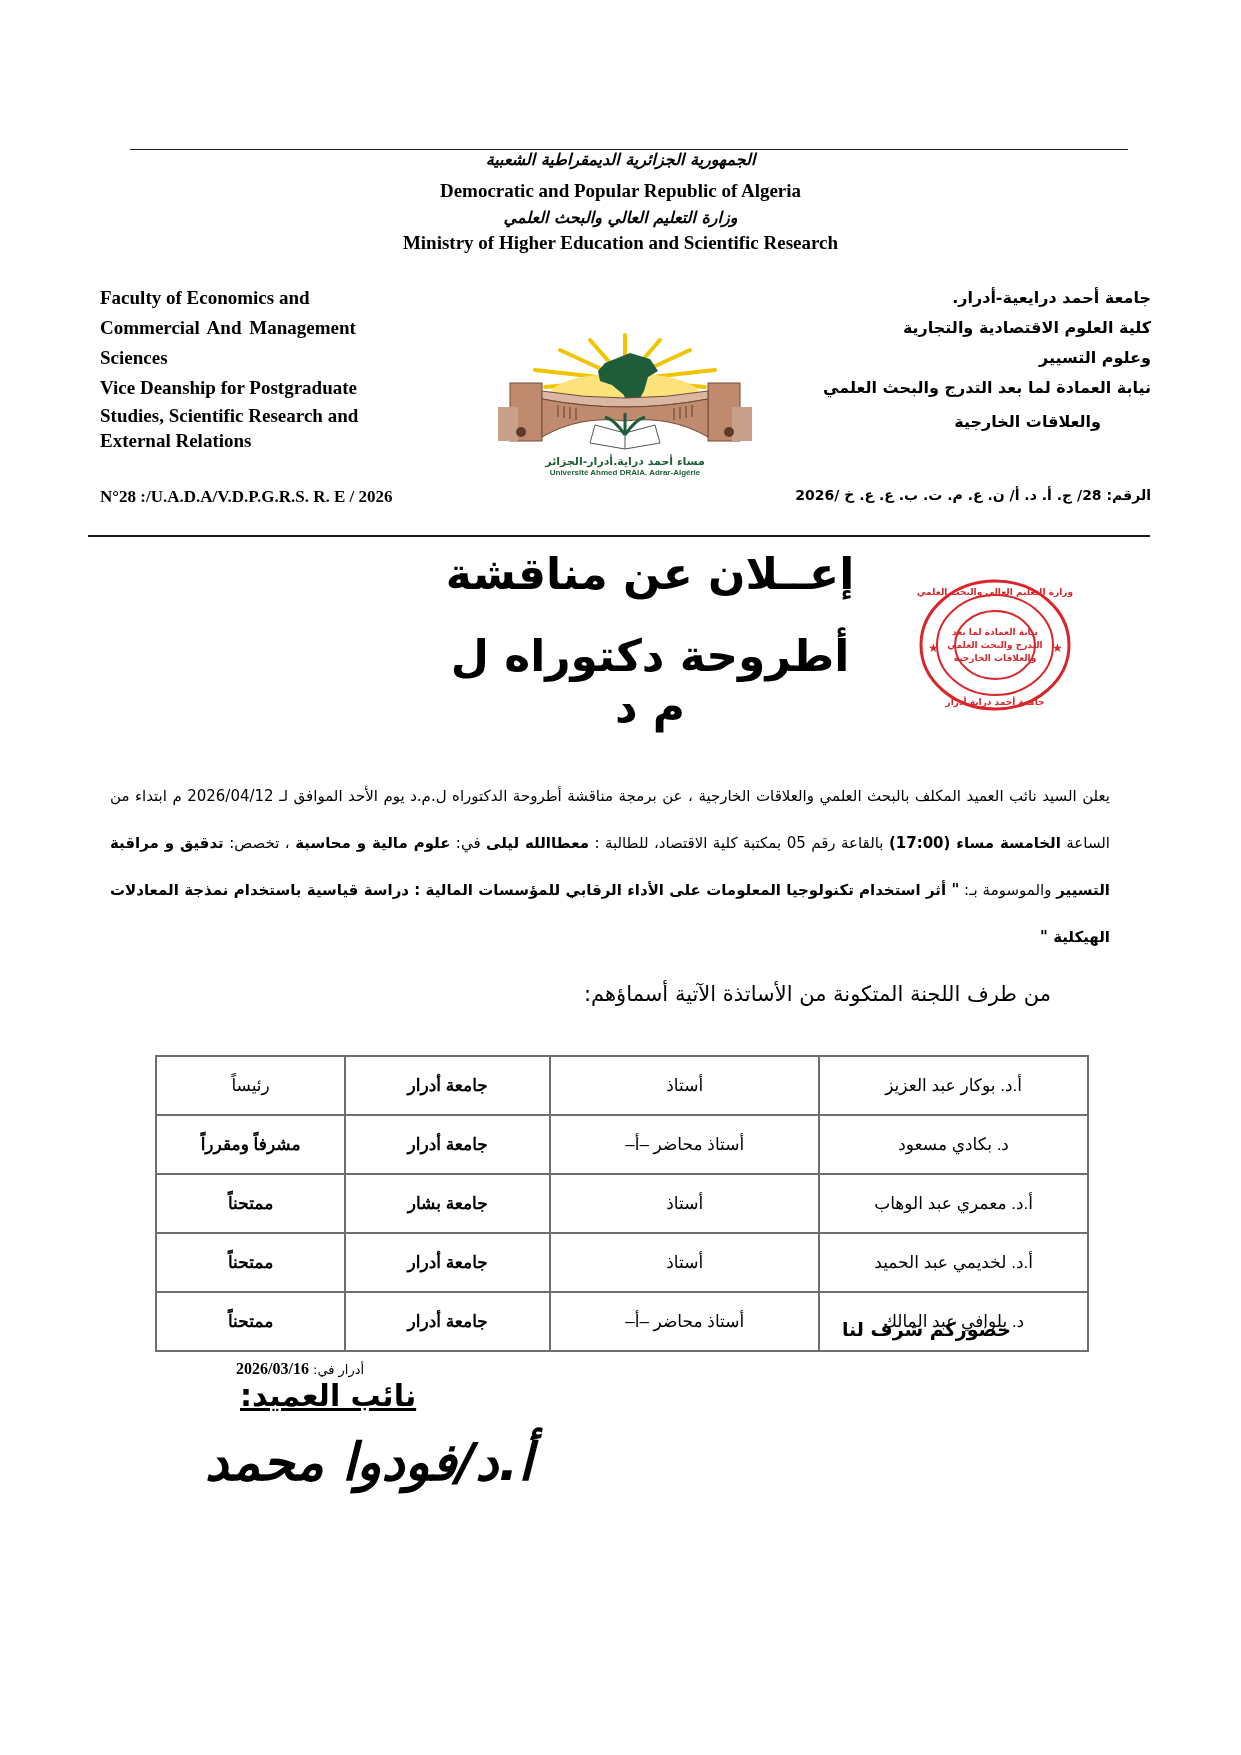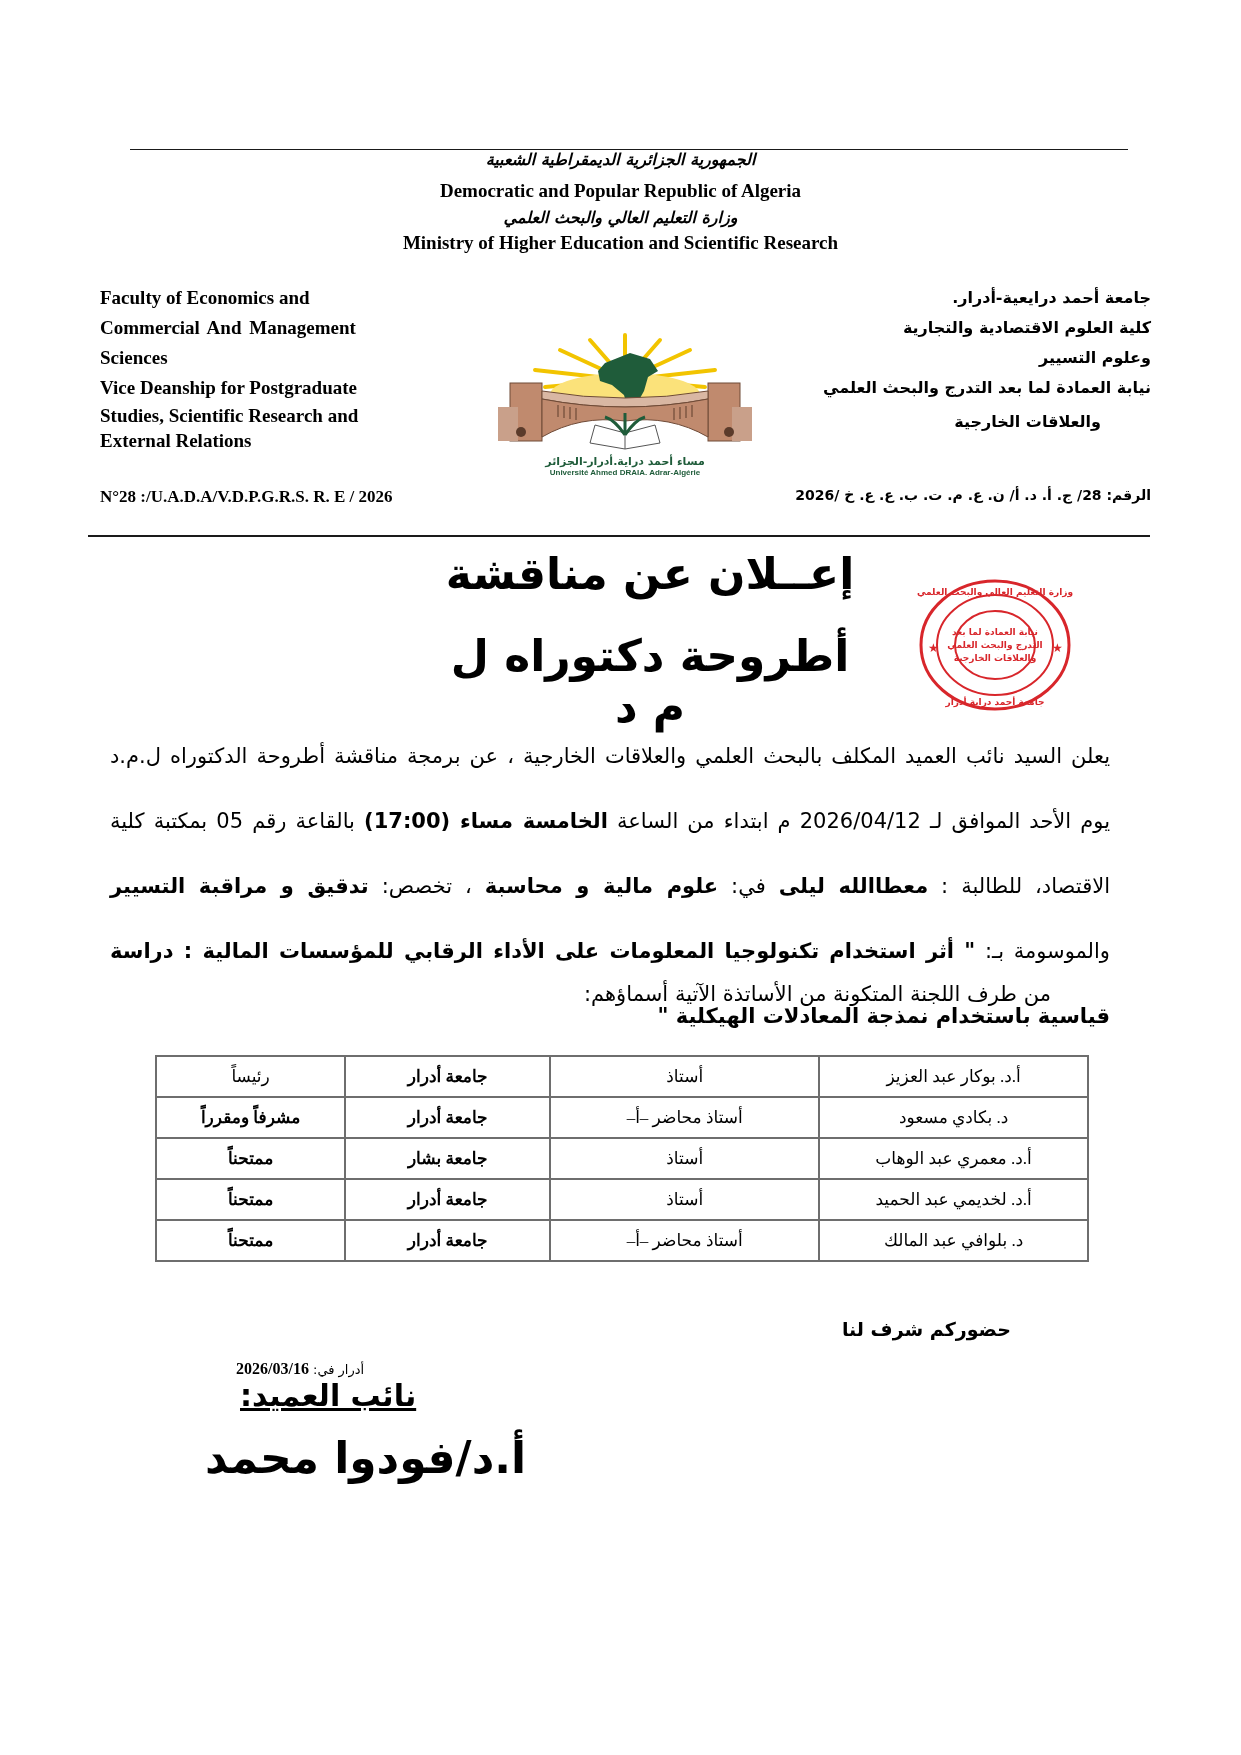--- a/index.html
+++ b/index.html
@@ -33,39 +33,39 @@
   #logo { left:490px; top:325px; width:270px; height:150px; }
 
   
   #title1 { left:440px; width:420px; top:548px; font-size:44px; text-align:center; }
   #title2 { left:440px; width:420px; top:630px; font-size:44px; text-align:center; }
 
   
   #stamp { left:915px; top:575px; width:160px; height:140px; }
 
   
-  #body-para { left:110px; width:1000px; top:724px; font-size:21px; line-height:65px; text-align:justify; text-align-last:right; }
+  #body-para { left:110px; width:1000px; top:773px; font-size:15px; line-height:47px; text-align:justify; text-align-last:right; }
   #body-para b { font-weight:bold; }
   #committee-intro { right:190px; top:982px; font-size:21px; }
 
   
   #jury-table { position:absolute; left:155px; top:1055px; width:934px; border-collapse:collapse; direction:rtl; }
-  #jury-table td { border:2px solid #6e6e6e; height:39px; font-family:Liberation Serif, serif; font-size:17px; padding:0 8px; }
+  #jury-table td { border:2px solid #6e6e6e; height:39px; font-family:Liberation Sans, sans-serif; font-size:17px; padding:9px 8px; }
   #jury-table td.name { width:235px; text-align:center; }
   #jury-table td.rank { width:235px; text-align:center; }
   #jury-table td.univ { width:175px; text-align:center; font-weight:bold; }
   #jury-table td.role { width:160px; text-align:center; font-weight:bold; }
   #jury-table tr.thick td { border-top:2px solid #111; }
 
   
   #honor { right:230px; top:1318px; font-size:19px; }
   #place-date { left:236px; top:1320px; font-size:16px; font-family:"Liberation Serif", serif; font-weight:bold; direction:rtl;margin-top:40px; }
   #place-date .place-lbl { font-family:"DejaVu Sans", sans-serif; font-weight:normal; font-size:13px; }
   #vice-dean-lbl { left:240px; top:1378px; font-size:30px; text-decoration:underline; }
-  #vice-dean-name { left:205px; top:1432px; font-size:44px; }
+  #vice-dean-name { left:205px; top:1432px; font-size:52px;font-style:italic; }
 </style>
 </head>
 <body>
 
 <div class="rule" style="left:130px; top:149px; width:998px; height:1px;"></div>
 <div class="rule" style="left:88px; top:535px; width:1062px;"></div>
 
 <div id="hdr-ar1" class="abs center ar ar-it">الجمهورية الجزائرية الديمقراطية الشعبية</div>
 <div id="hdr-en1" class="abs center">Democratic and Popular Republic of Algeria</div>
 <div id="hdr-ar2" class="abs center ar ar-it">وزارة التعليم العالي والبحث العلمي</div>

